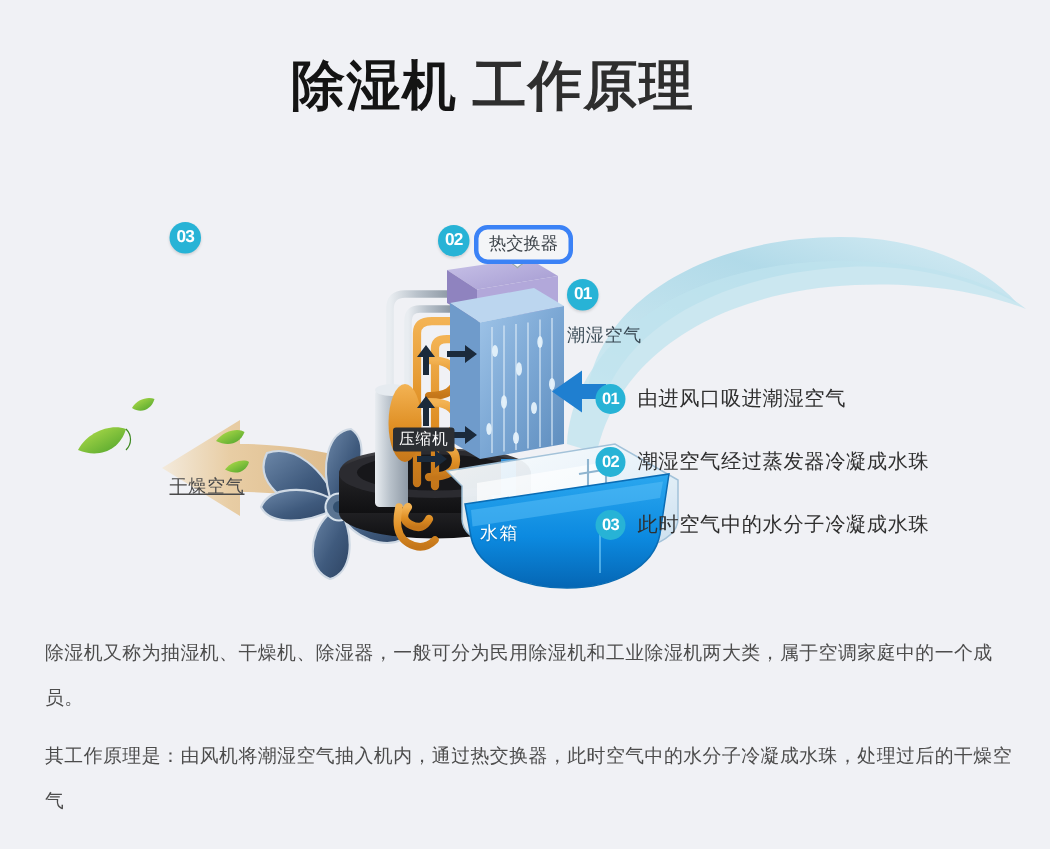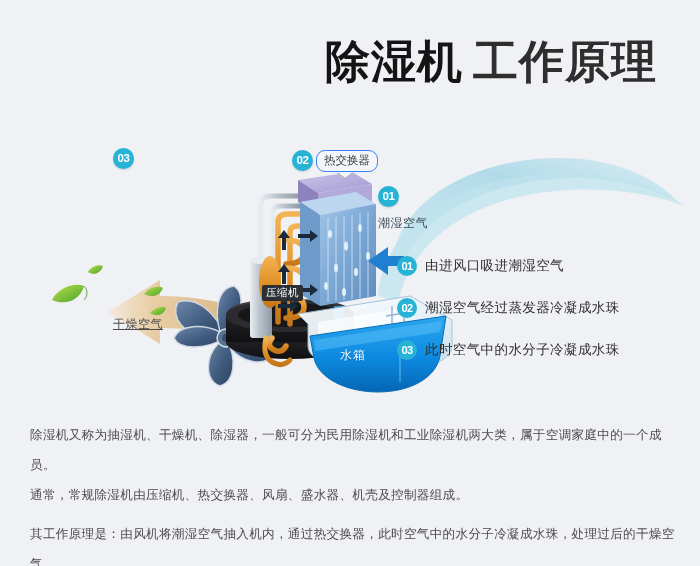--- a/index.html
+++ b/index.html
@@ -20,22 +20,22 @@
     height: 566px;
     background: #f0f1f5;
   }
 
   
   #title {
     position: absolute;
     left: 0;
     top: 36px;
     width: 657px;
-    text-align: right;
-    font-size: 45px;
+    text-align: center;
+    font-size: 36px;
     font-weight: bold;
     letter-spacing: 1px;
     color: #1b1b1b;
     white-space: nowrap;
     line-height: 1.15;
   }
   #title .t-main { color: #141414; }
   #title .t-sub  { color: #2e2e2e; margin-left: 10px; }
 
   
@@ -74,21 +74,21 @@
     letter-spacing: 0.5px;
   }
   .ill-label.onblue { color: #3a4a55; }
 
   
   #callout {
     position: absolute;
     left: 316px;
     top: 40px;
     padding: 2px 7px 3px 7px;
-    border: 1px solid #3b82f6;
+    border: 3px solid #3b82f6;
     border-radius: 9px;
     background: #f4f5f7;
     font-size: 11.5px;
     color: #3c4349;
     white-space: nowrap;
   }
   #callout-tail {
     position: absolute;
     left: 340px;
     top: 58px;
@@ -109,21 +109,21 @@
     color: #ffffff;
     font-size: 10.5px;
     border-radius: 2px;
     white-space: nowrap;
     letter-spacing: 0.5px;
     text-align: center;
   }
   
   #tag-tank {
     position: absolute;
-    left: 340px;
+    left: 320px;
     top: 237px;
     color: #ffffff;
     font-size: 12px;
     letter-spacing: 1px;
     white-space: nowrap;
     text-shadow: 0 1px 1px rgba(0,0,0,0.18);
   }
 
   
   #steps {
@@ -394,19 +394,18 @@
       <div class="stext">潮湿空气经过蒸发器冷凝成水珠</div>
     </div>
     <div class="step">
       <div class="sbadge">03</div>
       <div class="stext">此时空气中的水分子冷凝成水珠</div>
     </div>
   </div>
 
   <div id="copy">
     <p>除湿机又称为抽湿机、干燥机、除湿器，一般可分为民用除湿机和工业除湿机两大类，属于空调家庭中的一个成员。</p>
-    <p>通常，常规除湿机由压缩机、热交换器、风扇、盛水器、机壳及控制器组成。</p>
     <div class="gap"></div>
     <p>其工作原理是：由风机将潮湿空气抽入机内，通过热交换器，此时空气中的水分子冷凝成水珠，处理过后的干燥空气</p>
 
   </div>
 
 </div>
 
 </body></html>

